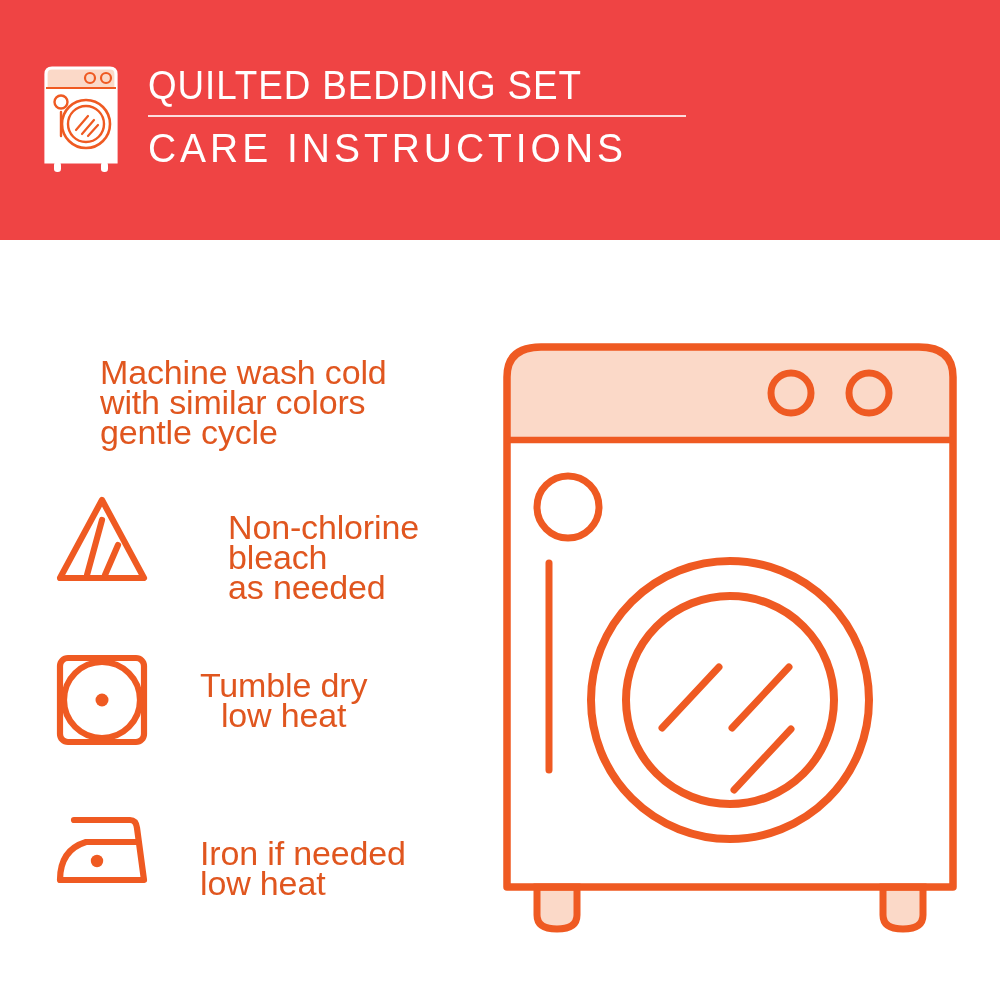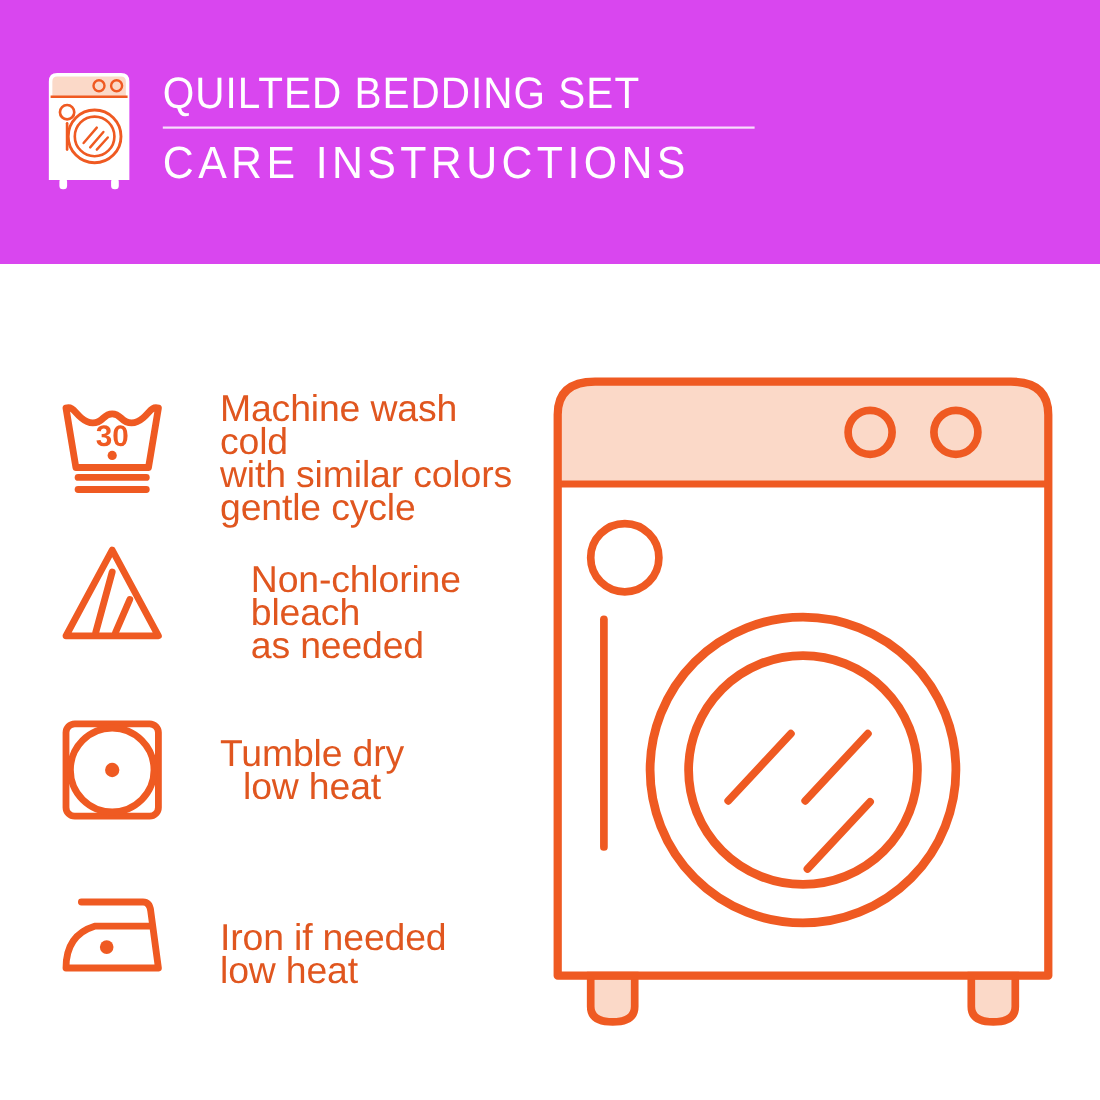--- a/index.html
+++ b/index.html
@@ -9,21 +9,21 @@
     font-family:"Liberation Sans", sans-serif;
     overflow:hidden;
     position:relative;
   }
 
   
   .header {
     position:absolute;
     left:0; top:0;
     width:1000px; height:240px;
-    background:#d946ef;
+    background:#ef4444;
   }
   .header-inner {
     position:absolute;
     left:38px; top:60px;
     display:flex;
     align-items:flex-start;
   }
   .brand-logo {
     width:92px; height:108px;
     flex:0 0 auto;
@@ -144,31 +144,20 @@
       <div class="title-rule"></div>
       <div class="title-sub">CARE INSTRUCTIONS</div>
     </div>
 
   </div>
 </div>
 
 <div class="care-list">
 
   <div class="care-row" data-row="0">
-    <div class="care-icon">
-      <svg viewBox="0 0 100 100" xmlns="http://www.w3.org/2000/svg">
-        <g fill="none" stroke="#ef5a22" stroke-width="6.2" stroke-linecap="round" stroke-linejoin="round">
-          <path d="M8 18 C14 16 16 22 22 27 C29 33 36 33 42 27 C47 22 53 22 58 27 C64 33 71 33 78 27 C84 22 86 16 92 18 L83 72 L17 72 Z"></path>
-          <line x1="19" y1="81" x2="81" y2="81"></line>
-          <line x1="19" y1="92" x2="81" y2="92"></line>
-        </g>
-        <text x="50" y="52" font-family="Liberation Sans, sans-serif" font-size="27" font-weight="bold" fill="#ef5a22" text-anchor="middle">30</text>
-        <circle cx="50" cy="61" r="4.2" fill="#ef5a22"></circle>
-      </svg>
-    </div>
     <div class="care-text">Machine wash cold
 with similar colors
 gentle cycle</div>
   </div>
 
   <div class="care-row" data-row="1">
     <div class="care-icon">
       <svg viewBox="0 0 100 100" xmlns="http://www.w3.org/2000/svg">
         <g fill="none" stroke="#ef5a22" stroke-width="6.2" stroke-linecap="round" stroke-linejoin="round">
           <path d="M50 10 L92 88 L8 88 Z"></path>

